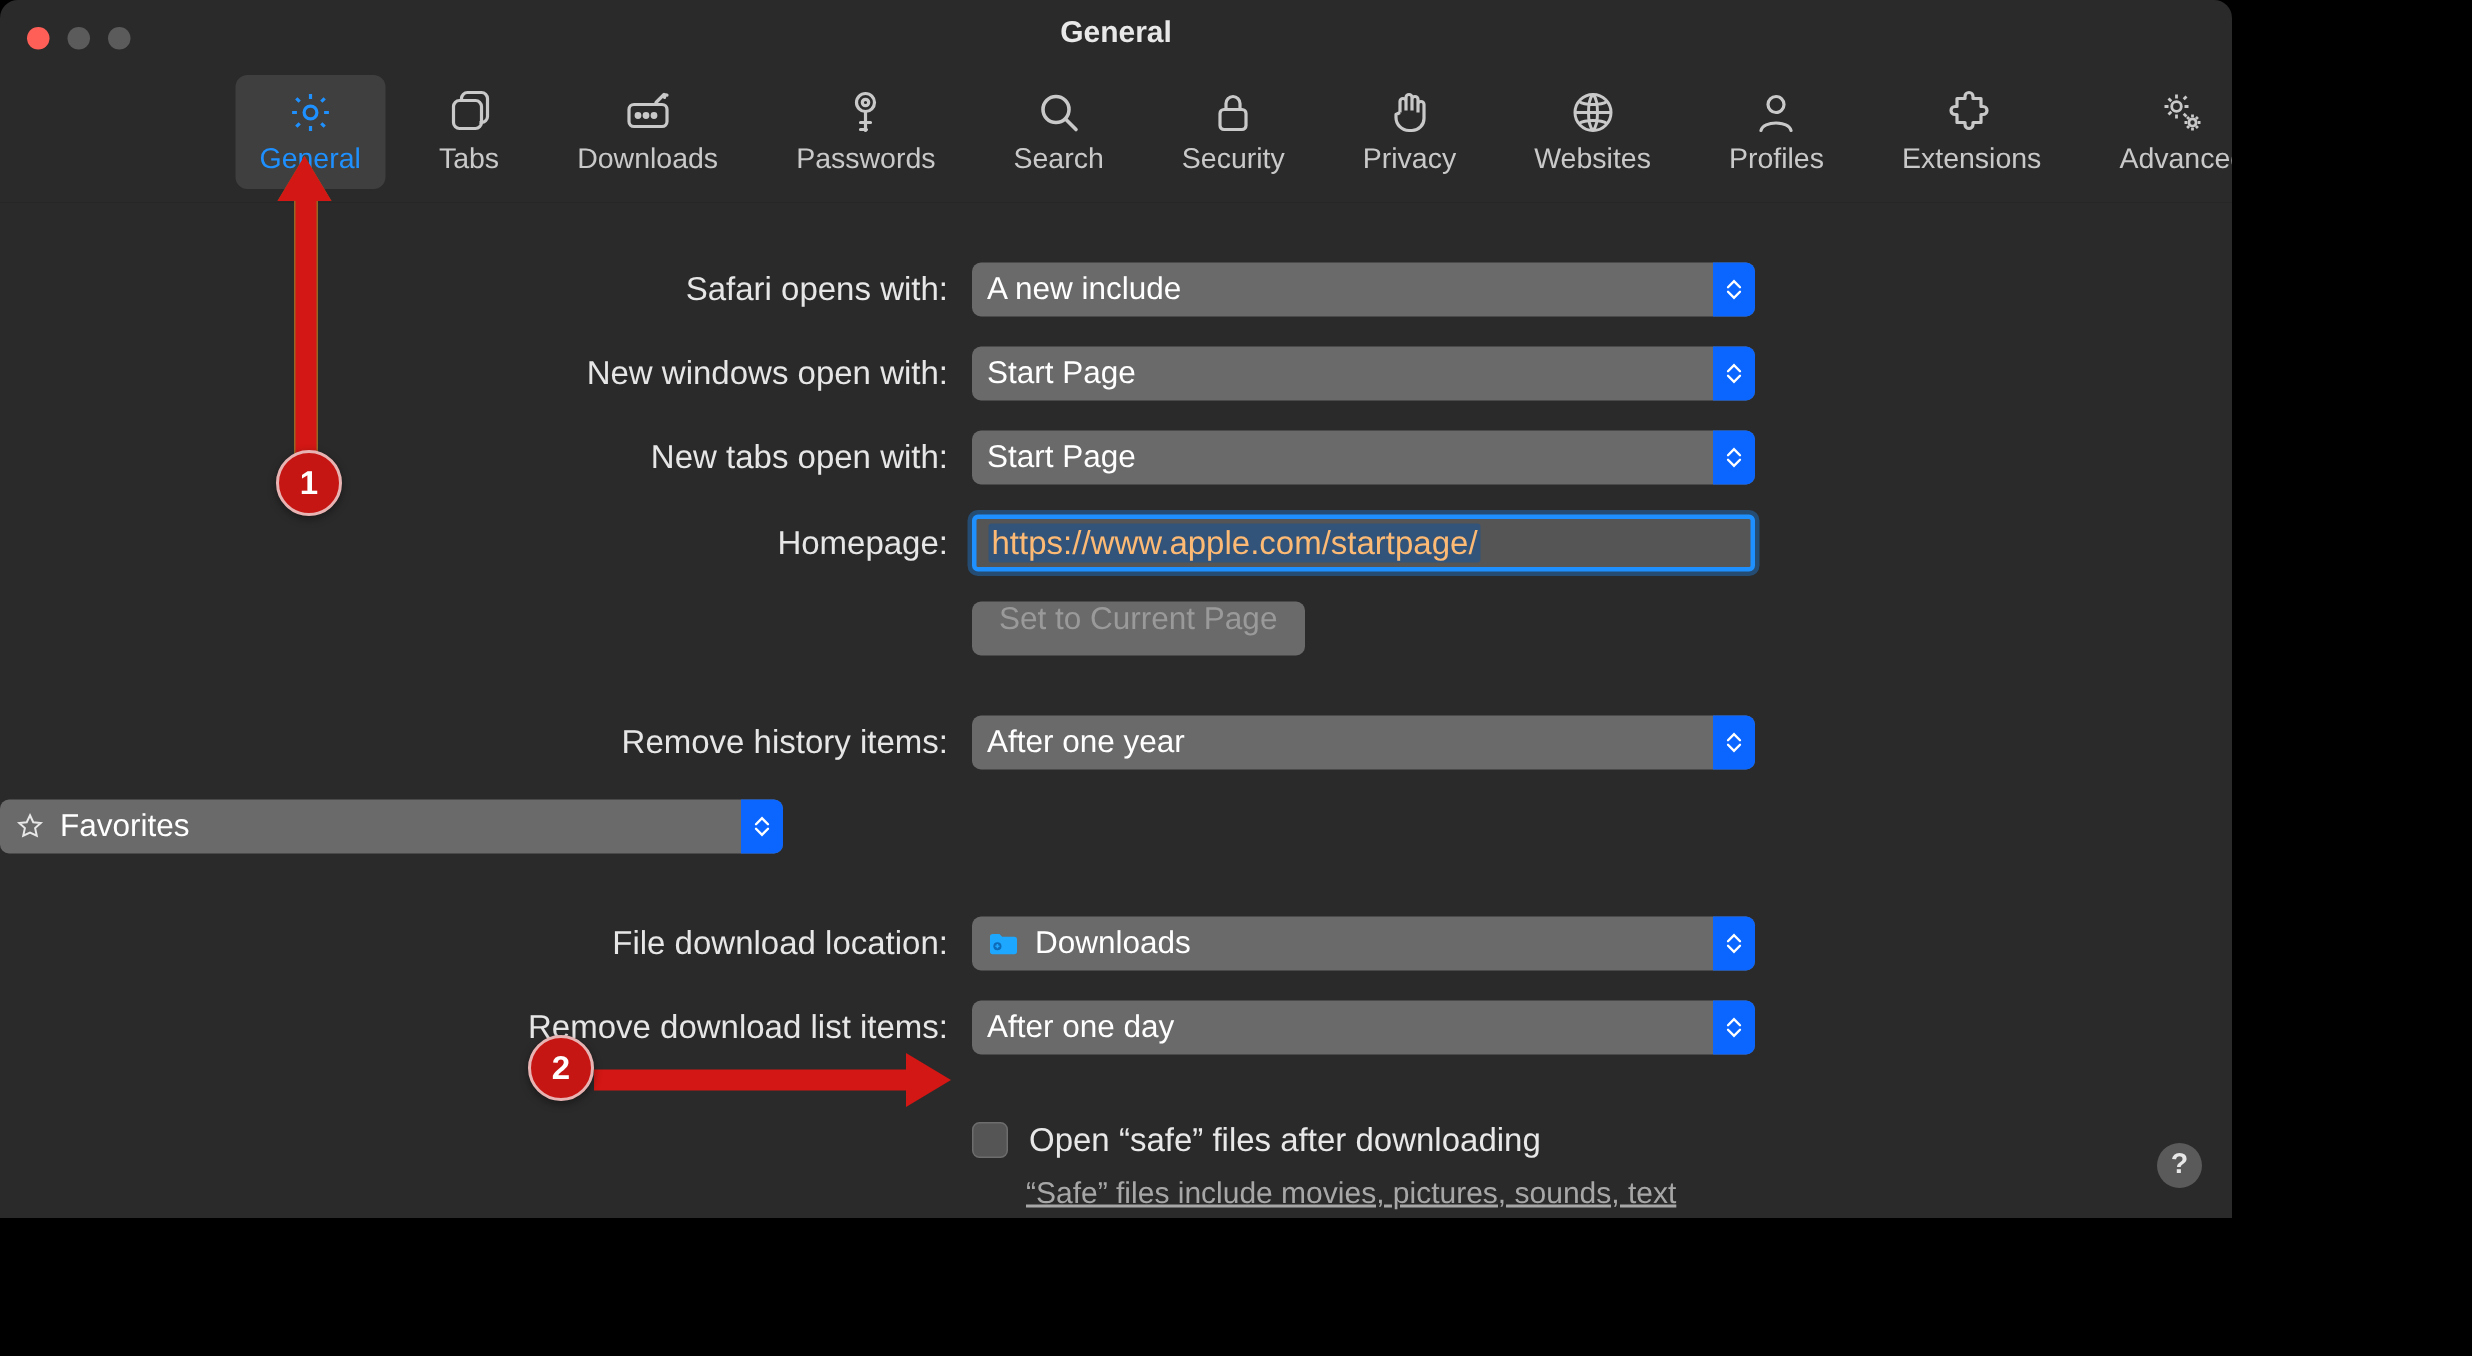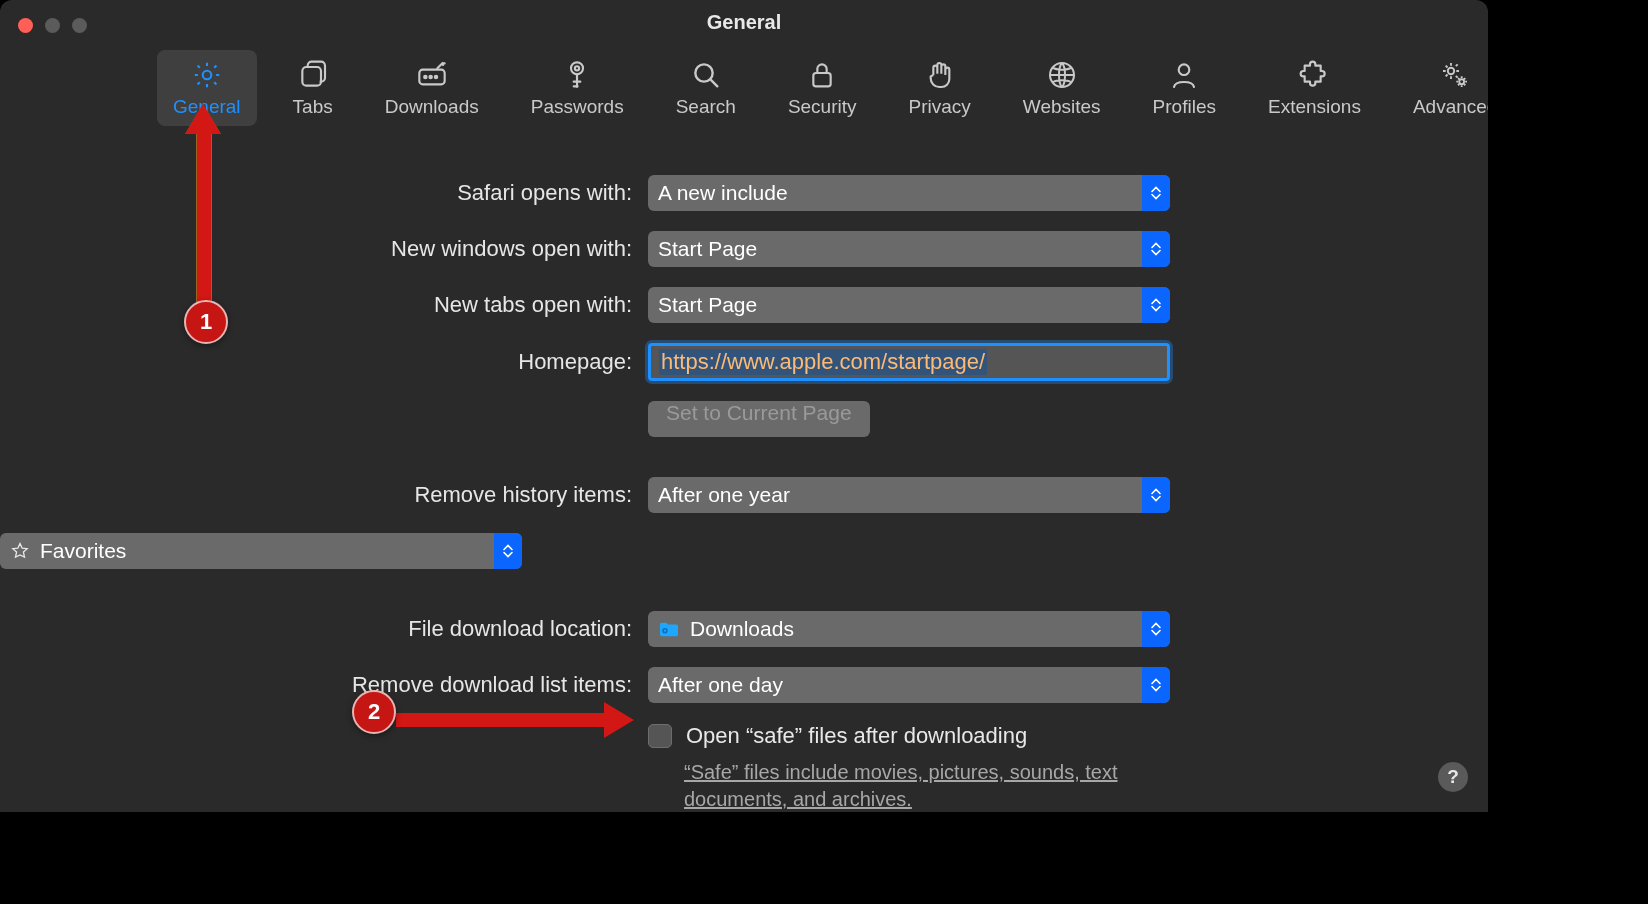--- a/index.html
+++ b/index.html
@@ -352,21 +352,21 @@
                 <path d="M1 1.5L5 5.5 9 1.5" stroke="#fff" stroke-width="1.6" fill="none" stroke-linecap="round"></path>
               </svg>
           </span>
         </div>
       </div>
     </div>
 
     <div class="row" style="align-items:flex-start;margin-top:10px;">
       <div class="rlabel"></div>
       <div class="rctrl" style="width:560px;">
-        <div style="display:flex;align-items:center;">
+        <div style="display:flex;align-items:center;margin-top:24px;">
           <span class="chk"></span>
           <span style="font-size:22px;">Open “safe” files after downloading</span>
         </div>
         <div class="hint" style="margin-left:36px;width:440px;text-decoration:underline;">“Safe” files include movies, pictures, sounds, text documents, and archives.</div>
       </div>
     </div>
 
   </div>
 
   <div class="help">?</div>

